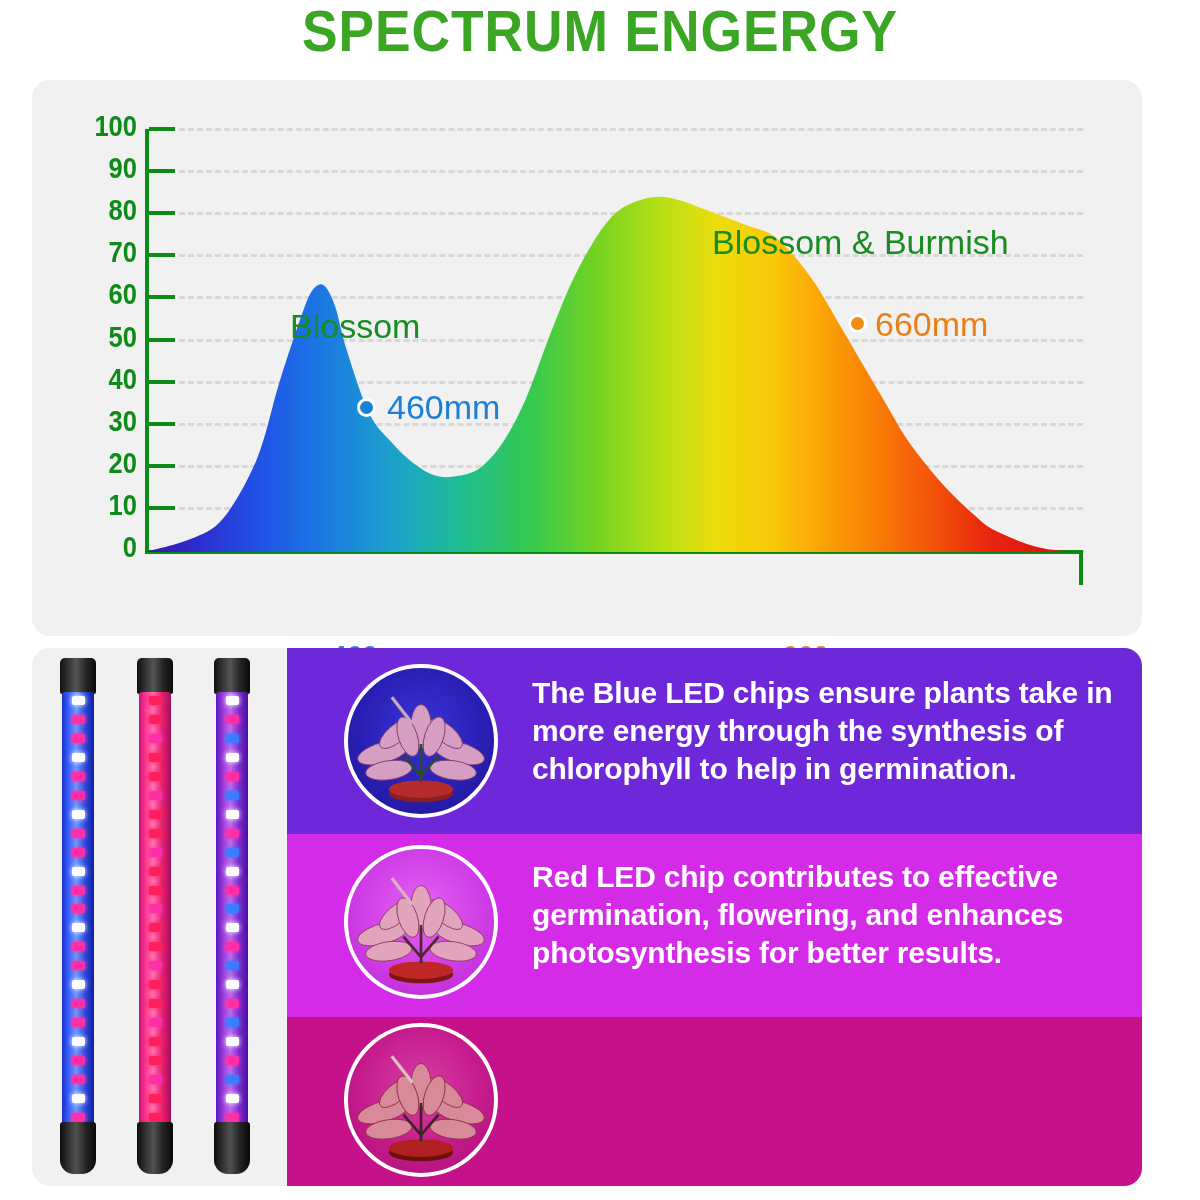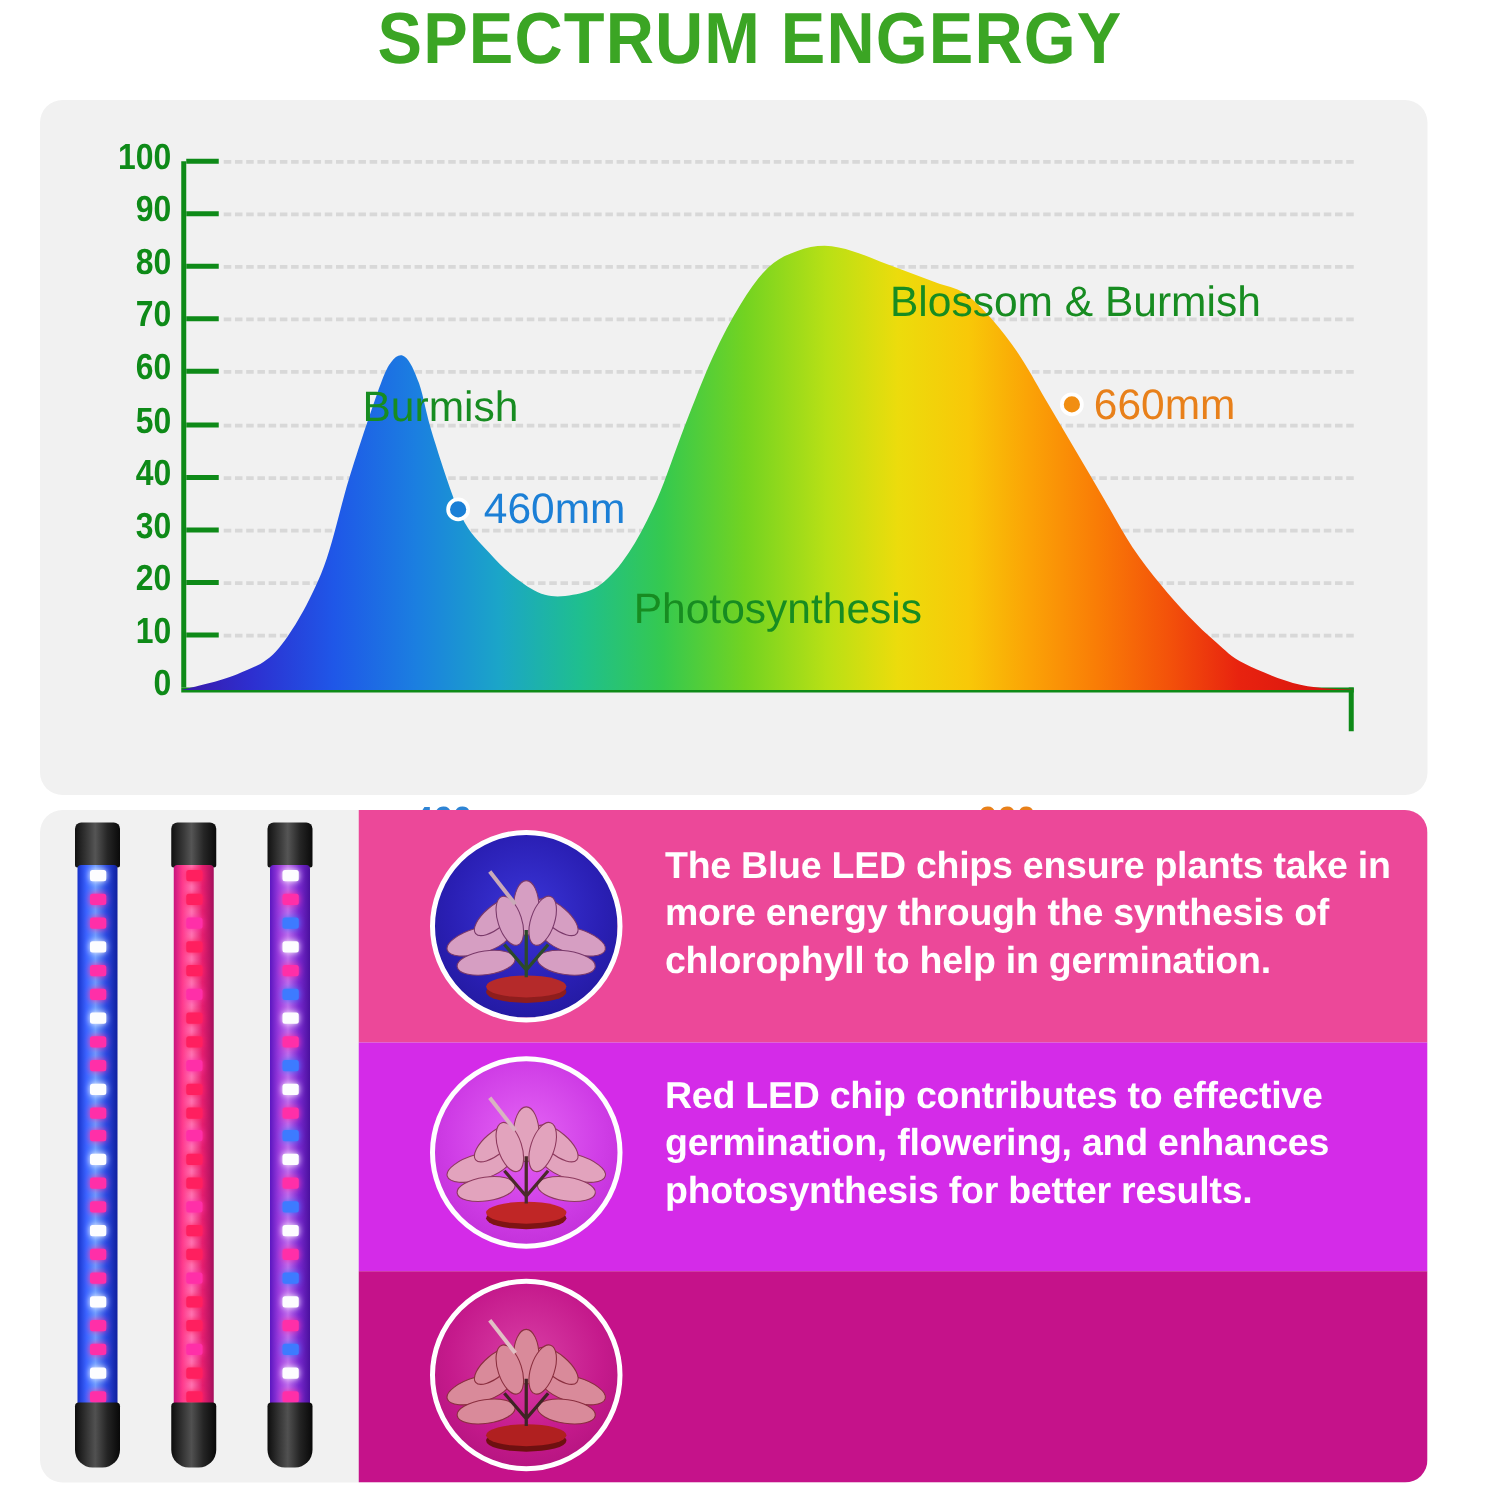--- a/index.html
+++ b/index.html
@@ -226,21 +226,21 @@
   .chip.b { background: #3d7bff; box-shadow: 0 0 5px #3d7bff; }
 
   
   .feature-row {
     position: absolute;
     left: 255px;
     width: 855px;
     display: flex;
     align-items: center;
   }
-  #feature-row-0 { top: 0px;   height: 186px; background: #ec4899; }
+  #feature-row-0 { top: 0px;   height: 186px; background: #6d28d9; }
   #feature-row-1 { top: 186px; height: 183px; background: #D42BE8; }
   #feature-row-2 { top: 369px; height: 169px; background: #C5128A; }
 
   #bottom-card .feature-row:first-of-type { border-top-left-radius: 0; }
 
   .circle-img {
     position: absolute;
     left: 57px;
     width: 154px;
     height: 154px;
@@ -336,23 +336,22 @@
           <stop offset="0.72" stop-color="#fba406"></stop>
           <stop offset="0.78" stop-color="#f97c06"></stop>
           <stop offset="0.84" stop-color="#f3520a"></stop>
           <stop offset="0.90" stop-color="#e8230f"></stop>
           <stop offset="1.00" stop-color="#d50f0f"></stop>
         </linearGradient>
       </defs>
       <path id="spectrum-path" fill="url(#specGrad)" d="M 0.00 423.00 C 7.46 420.88, 31.71 415.95, 44.76 410.31 C 57.82 404.67, 67.14 402.55, 78.33 389.16 C 89.52 375.76, 102.58 352.50, 111.90 329.94 C 121.23 307.38, 126.83 277.77, 134.29 253.80 C 141.75 229.83, 151.07 201.63, 156.67 186.12 C 162.26 170.61, 164.13 165.68, 167.86 160.74 C 171.59 155.81, 175.32 153.69, 179.05 156.51 C 182.78 159.33, 186.51 167.09, 190.24 177.66 C 193.97 188.24, 195.83 202.34, 201.43 219.96 C 207.02 237.59, 216.35 267.90, 223.81 283.41 C 231.27 298.92, 238.73 304.56, 246.19 313.02 C 253.65 321.48, 261.11 328.53, 268.57 334.17 C 276.03 339.81, 283.49 344.75, 290.95 346.86 C 298.41 348.98, 305.87 348.27, 313.33 346.86 C 320.79 345.45, 328.25 344.04, 335.71 338.40 C 343.17 332.76, 350.63 324.30, 358.10 313.02 C 365.56 301.74, 373.02 287.64, 380.48 270.72 C 387.94 253.80, 395.40 230.53, 402.86 211.50 C 410.32 192.47, 417.78 172.72, 425.24 156.51 C 432.70 140.29, 440.16 126.19, 447.62 114.21 C 455.08 102.22, 462.54 91.65, 470.00 84.60 C 477.46 77.55, 484.92 74.73, 492.38 71.91 C 499.84 69.09, 507.30 67.68, 514.76 67.68 C 522.22 67.68, 529.68 69.80, 537.14 71.91 C 544.60 74.03, 552.06 77.55, 559.52 80.37 C 566.98 83.19, 574.44 86.01, 581.90 88.83 C 589.37 91.65, 596.83 94.47, 604.29 97.29 C 611.75 100.11, 619.21 100.81, 626.67 105.75 C 634.13 110.69, 641.59 118.44, 649.05 126.90 C 656.51 135.36, 663.97 145.23, 671.43 156.51 C 678.89 167.79, 686.35 181.89, 693.81 194.58 C 701.27 207.27, 708.73 219.96, 716.19 232.65 C 723.65 245.34, 731.11 258.03, 738.57 270.72 C 746.03 283.41, 753.49 297.51, 760.95 308.79 C 768.41 320.07, 775.87 329.23, 783.33 338.40 C 790.79 347.56, 798.25 356.02, 805.71 363.78 C 813.17 371.53, 820.63 378.58, 828.10 384.93 C 835.56 391.28, 839.29 396.21, 850.48 401.85 C 861.67 407.49, 880.32 415.25, 895.24 418.77 C 910.16 422.29, 932.54 422.30, 940.00 423.00 L 940 423 L 0 423 Z"></path>
     </svg>
 
-    <div class="chart-note" id="label-germinal">Burmish</div>
+    <div class="chart-note" id="label-germinal">Blossom</div>
     <div class="chart-note" id="label-blossom">Blossom &amp; Burmish</div>
-    <div class="chart-note" id="label-photosynthesis">Photosynthesis</div>
 
     <div class="dot" id="dot-460"></div>
     <div class="chart-note" id="marker-460">460mm</div>
 
     <div class="dot" id="dot-660"></div>
     <div class="chart-note" id="marker-660">660mm</div>
   </div>
 
   <div class="x-tick-label" id="xlab-460">460mm</div>
   <div class="x-tick-label" id="xlab-660">660mm</div>

